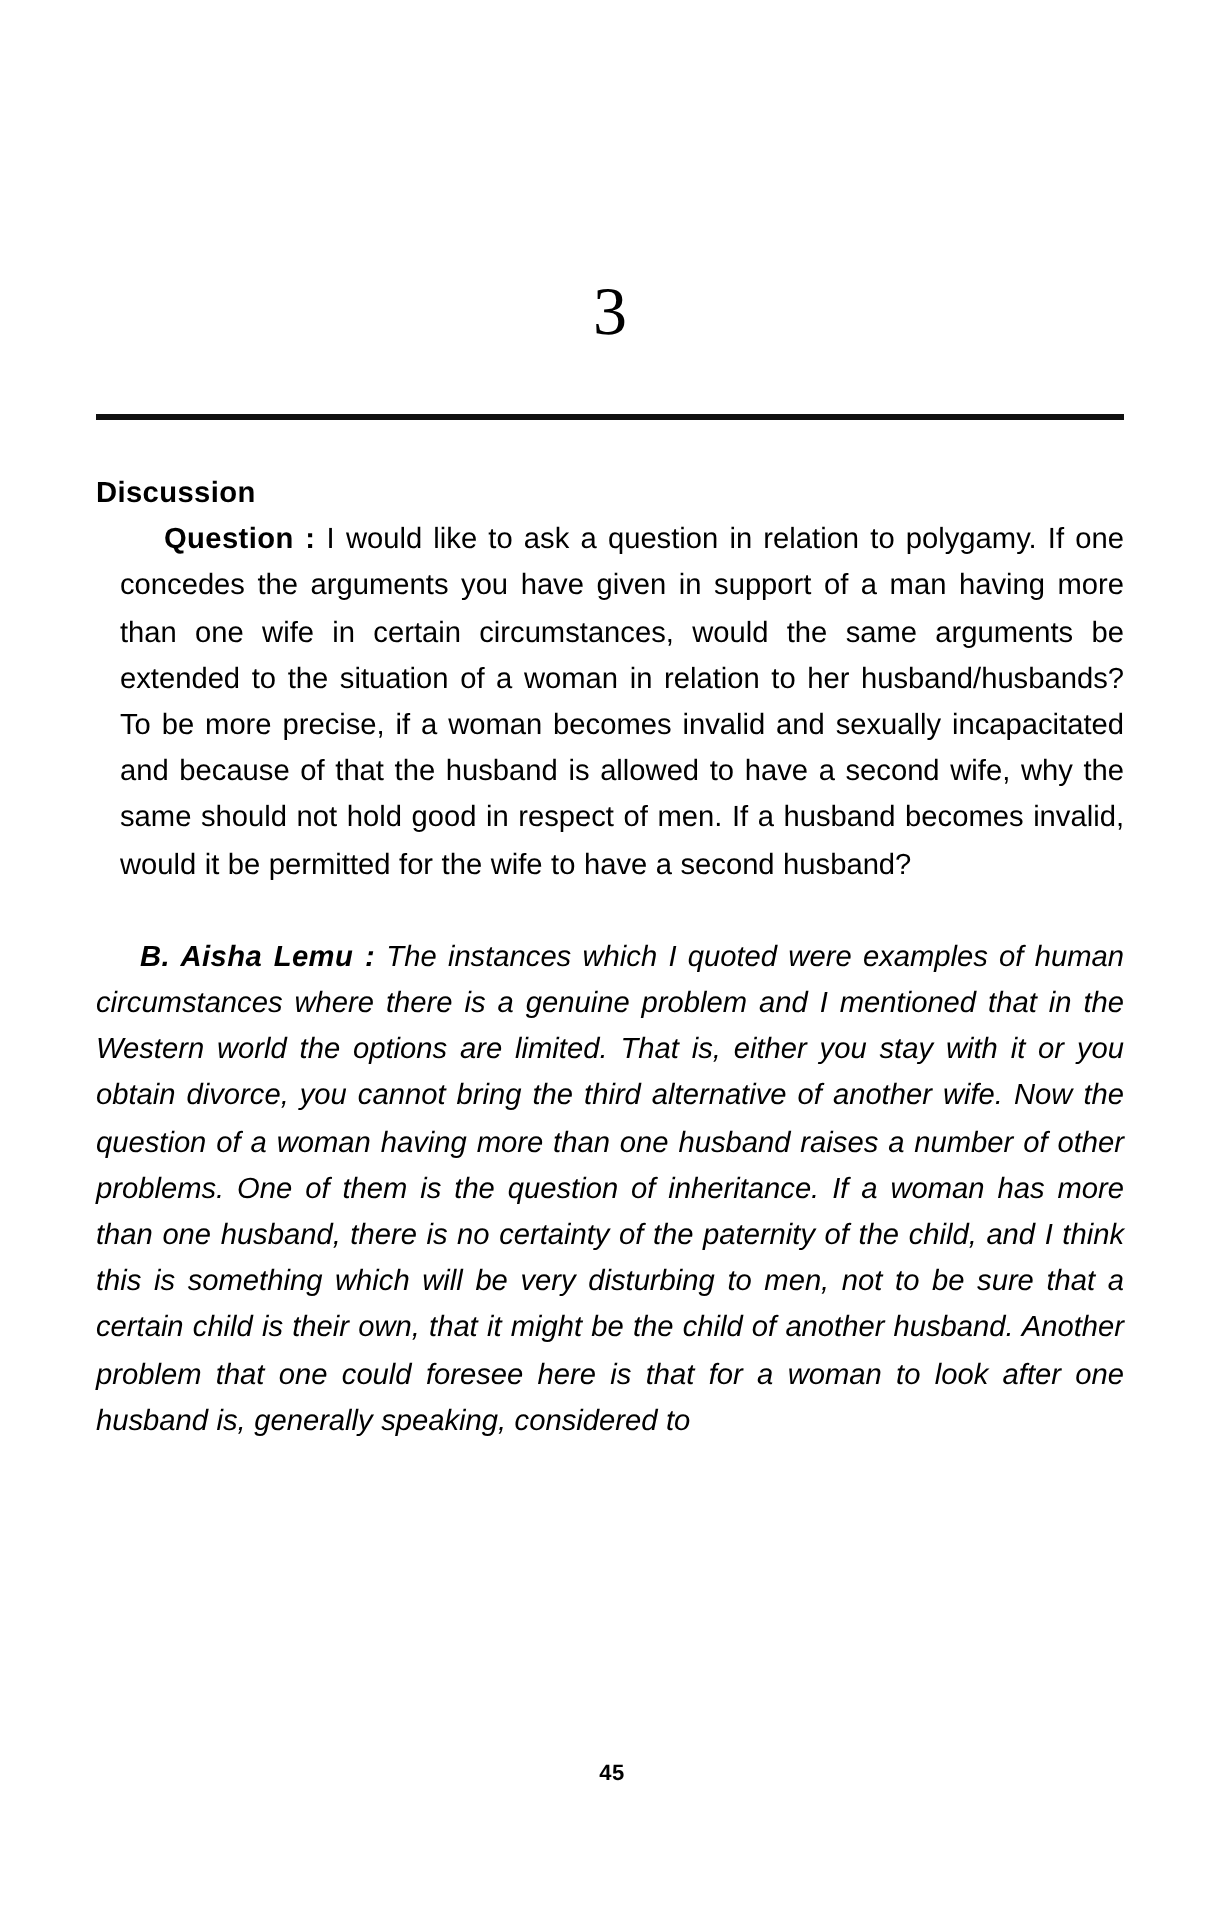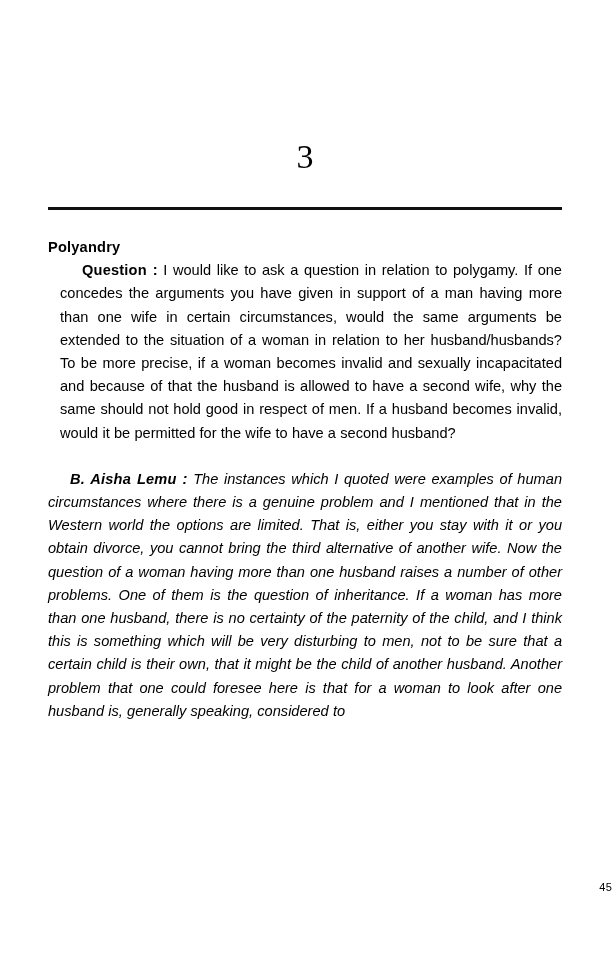--- a/index.html
+++ b/index.html
@@ -90,39 +90,39 @@
     font-weight: bold;
     letter-spacing: 0.2px;
   }
 
   
   .folio {
     position: absolute;
     left: 0;
     right: 0;
     top: 881px;
-    text-align: right;
+    text-align: center;
     font-size: 11px;
-    font-weight: normal;
+    font-weight: bold;
     letter-spacing: 0.2px;
   }
 </style>
 </head>
 <body>
 
 <div class="page">
   <div class="content">
 
     <div class="chapter-number">3</div>
 
     <div class="chapter-rule"></div>
 
 
 
-    <div class="section-heading">Polyandry</div>
+    <div class="section-heading">Discussion</div>
 
     <p class="body-text para-question"><span class="speaker">Question :</span><span> I would like to ask a question in relation to polygamy. If one concedes the arguments you have given in support of a man having more than one wife in certain circumstances, would the same arguments be extended to the situation of a woman in relation to her husband/husbands? To be more precise, if a woman becomes invalid and sexually incapacitated and because of that the husband is allowed to have a second wife, why the same should not hold good in respect of men. If a husband becomes invalid, would it be permitted for the wife to have a second husband?</span></p>
 
     <p class="body-text para-answer"><span class="speaker">B. Aisha Lemu :</span><span> The instances which I quoted were examples of human circumstances where there is a genuine problem and I mentioned that in the Western world the options are limited. That is, either you stay with it or you obtain divorce, you cannot bring the third alternative of another wife. Now the question of a woman having more than one husband raises a number of other problems. One of them is the question of inheritance. If a woman has more than one husband, there is no certainty of the paternity of the child, and I think this is something which will be very disturbing to men, not to be sure that a certain child is their own, that it might be the child of another husband. Another problem that one could foresee here is that for a woman to look after one husband is, generally speaking, considered to</span></p>
 
   </div>
 
   <div class="folio">45</div>
 </div>
 

